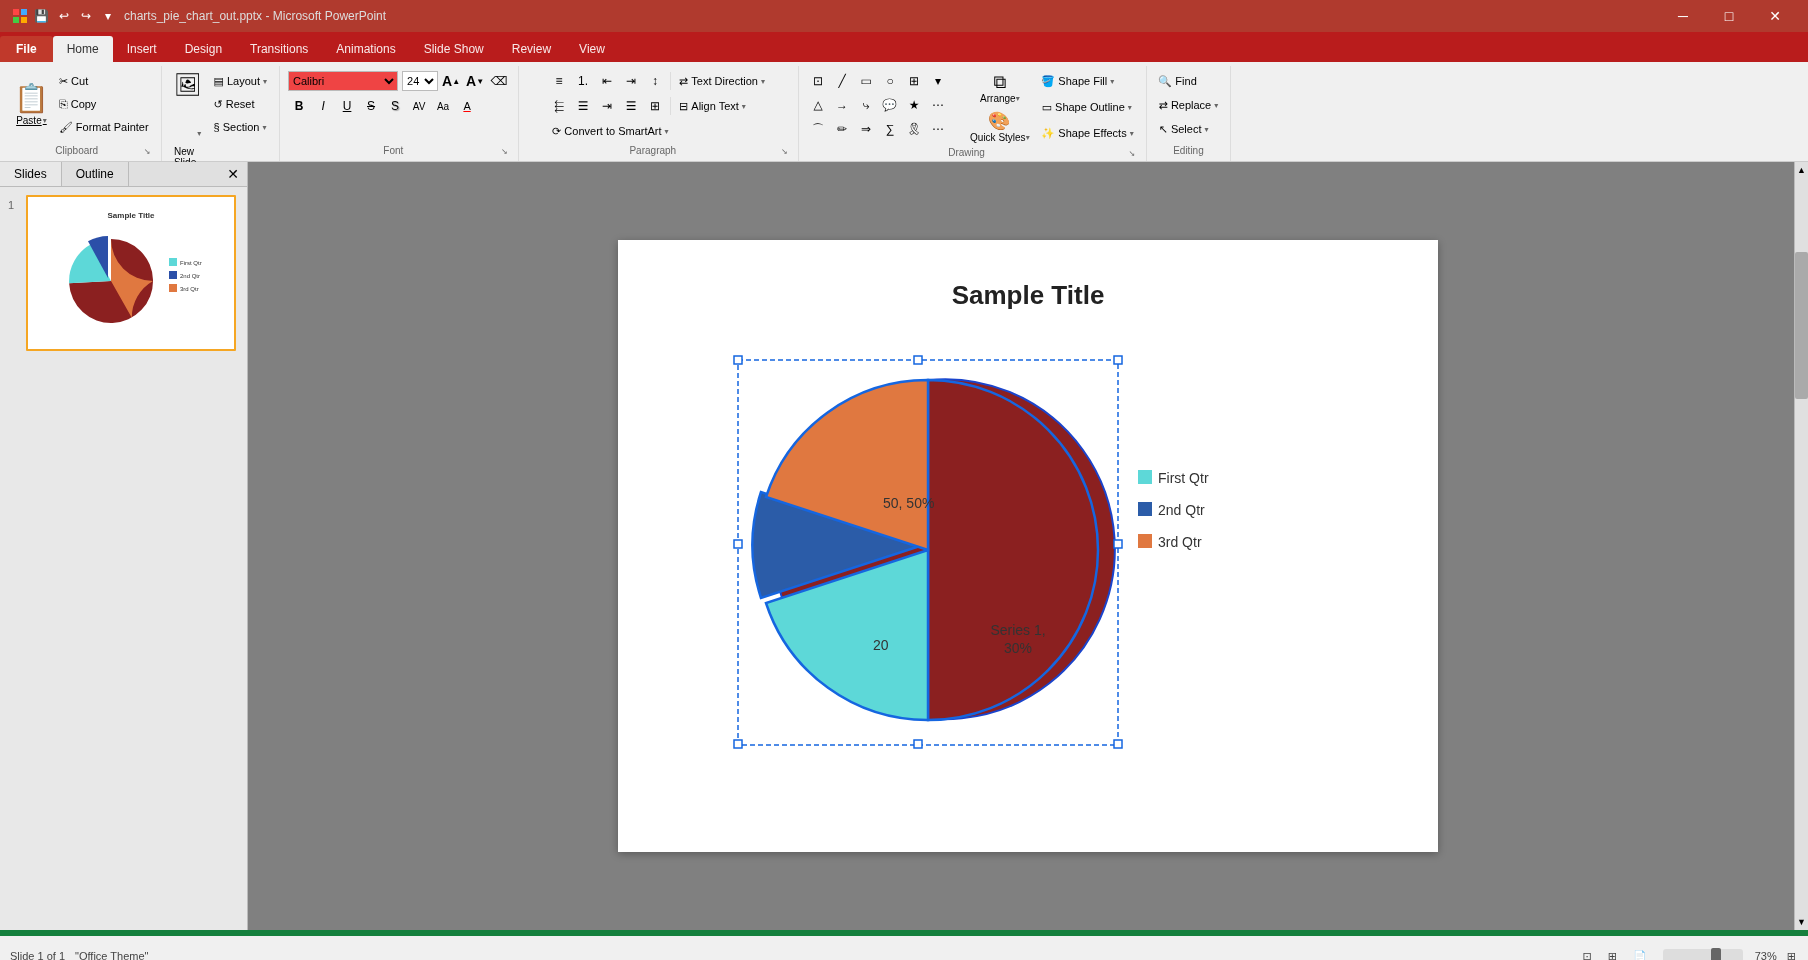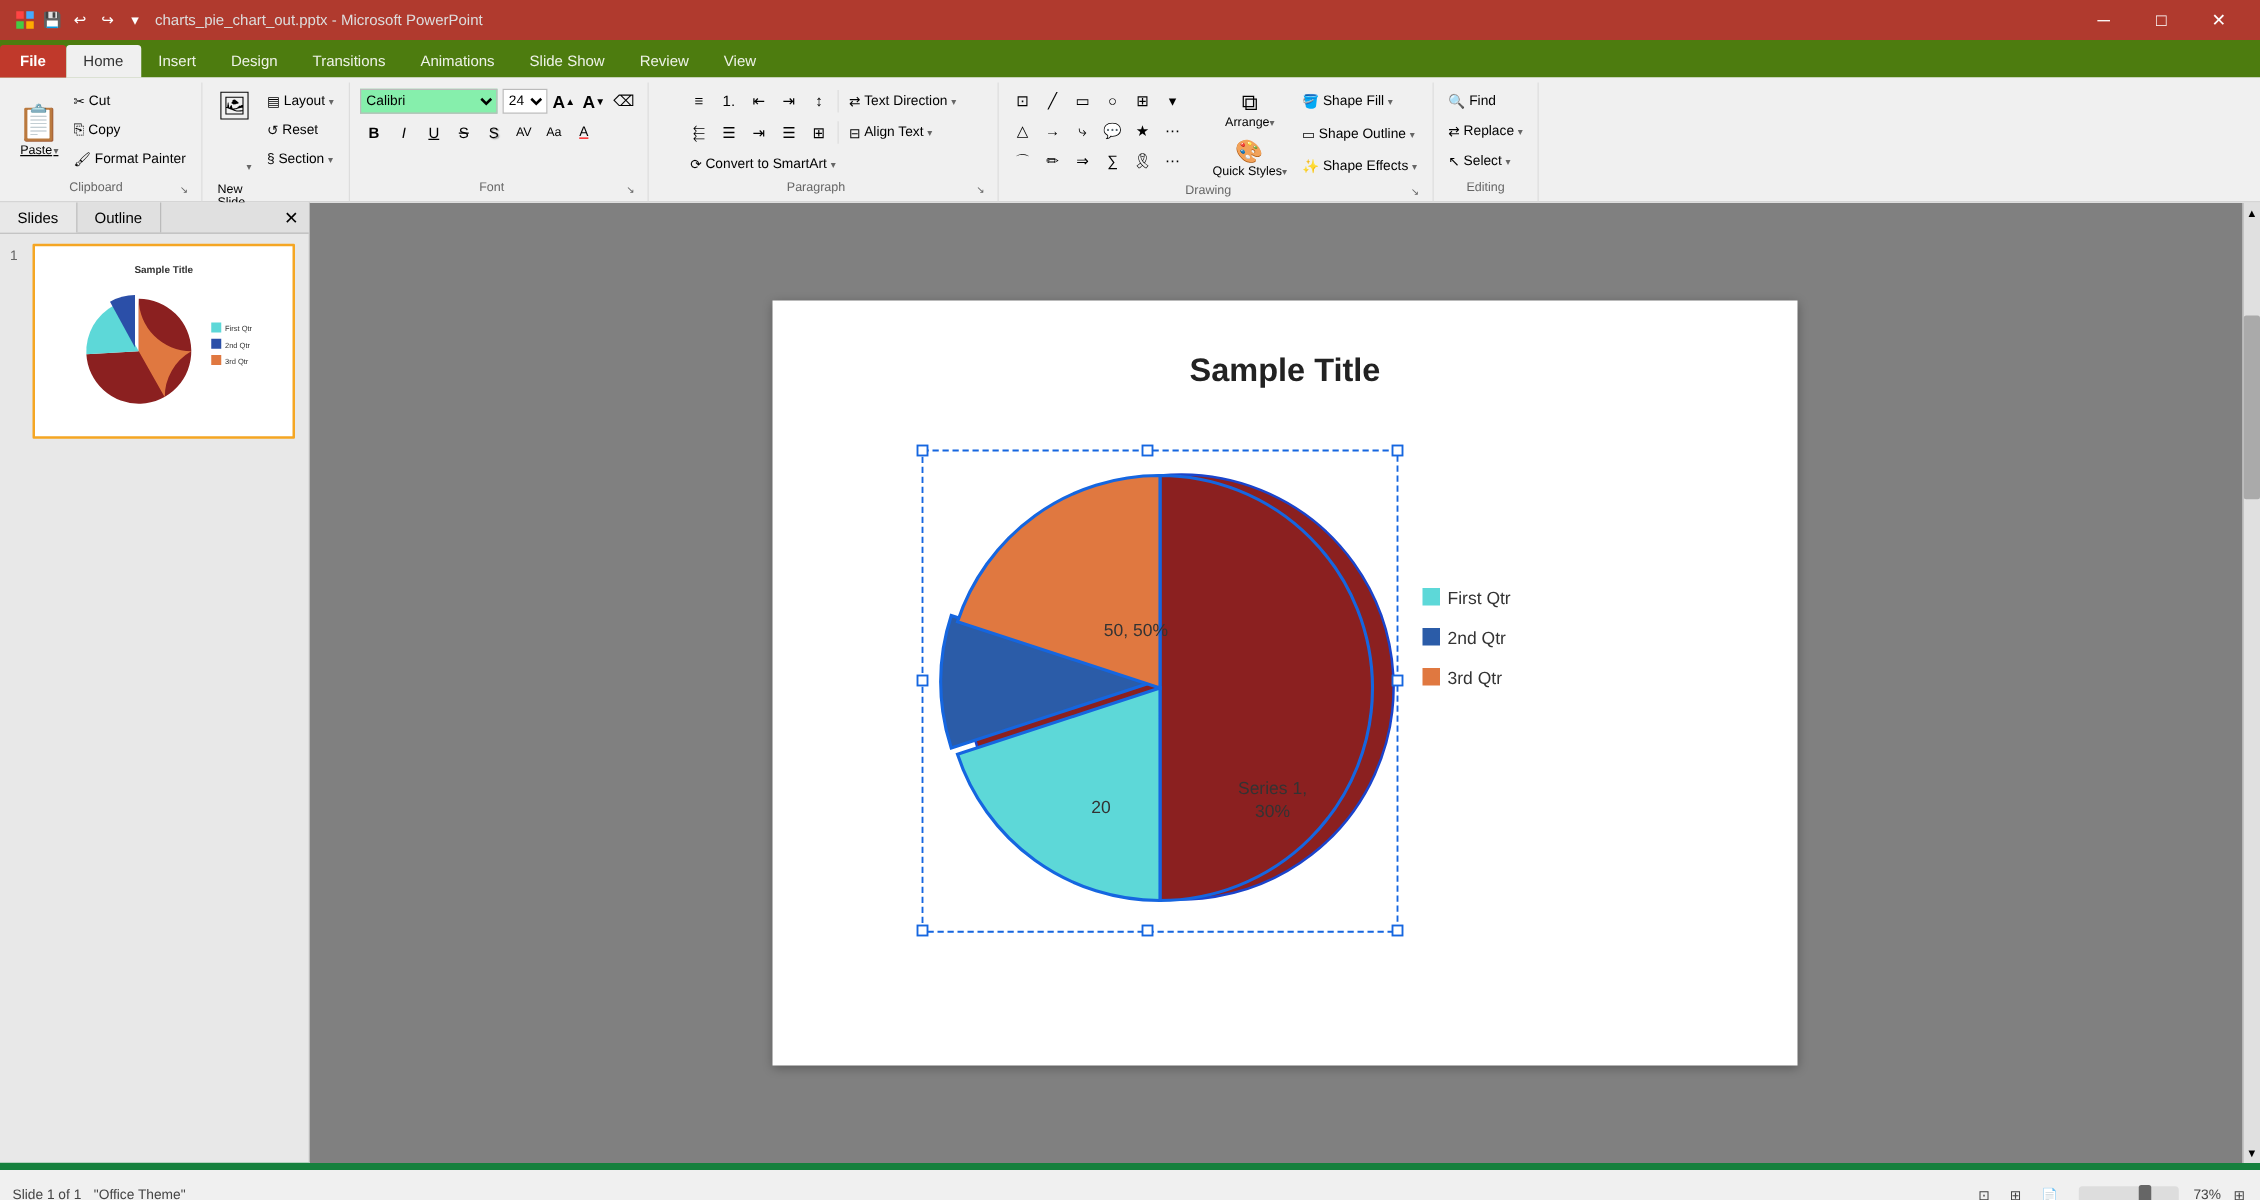--- a/index.html
+++ b/index.html
@@ -20,21 +20,21 @@
     .window-controls { display: flex; gap: 0; }
     .win-btn { width: 46px; height: 32px; display: flex; align-items: center; justify-content: center; cursor: pointer; font-size: 14px; color: white; }
 
     
     .quick-access { display: flex; align-items: center; gap: 2px; }
     .qa-btn { width: 20px; height: 20px; display: flex; align-items: center; justify-content: center; cursor: pointer; border-radius: 2px; }
 
     
     .ribbon-tabs {
       height: 30px;
-      background: #4d7c0f;
+      background: #b91c1c;
       display: flex;
       align-items: flex-end;
       padding-left: 0;
     }
     .ribbon-tab {
       padding: 6px 14px;
       cursor: pointer;
       font-size: 12px;
       color: rgba(255,255,255,0.9);
       border-radius: 3px 3px 0 0;
@@ -247,21 +247,21 @@
       color: #444;
     }
     .status-left { display: flex; align-items: center; gap: 10px; }
     .status-right { display: flex; align-items: center; gap: 8px; }
 
     .font-combo {
       width: 110px;
       height: 20px;
       font-size: 11px;
       border: 1px solid #bbb;
-      background: #86efac;
+      background: #ef4444;
     }
     .size-combo {
       width: 36px;
       height: 20px;
       font-size: 11px;
       border: 1px solid #bbb;
       background: white;
     }
 
     .rb-row { display: flex; align-items: center; gap: 2px; }

